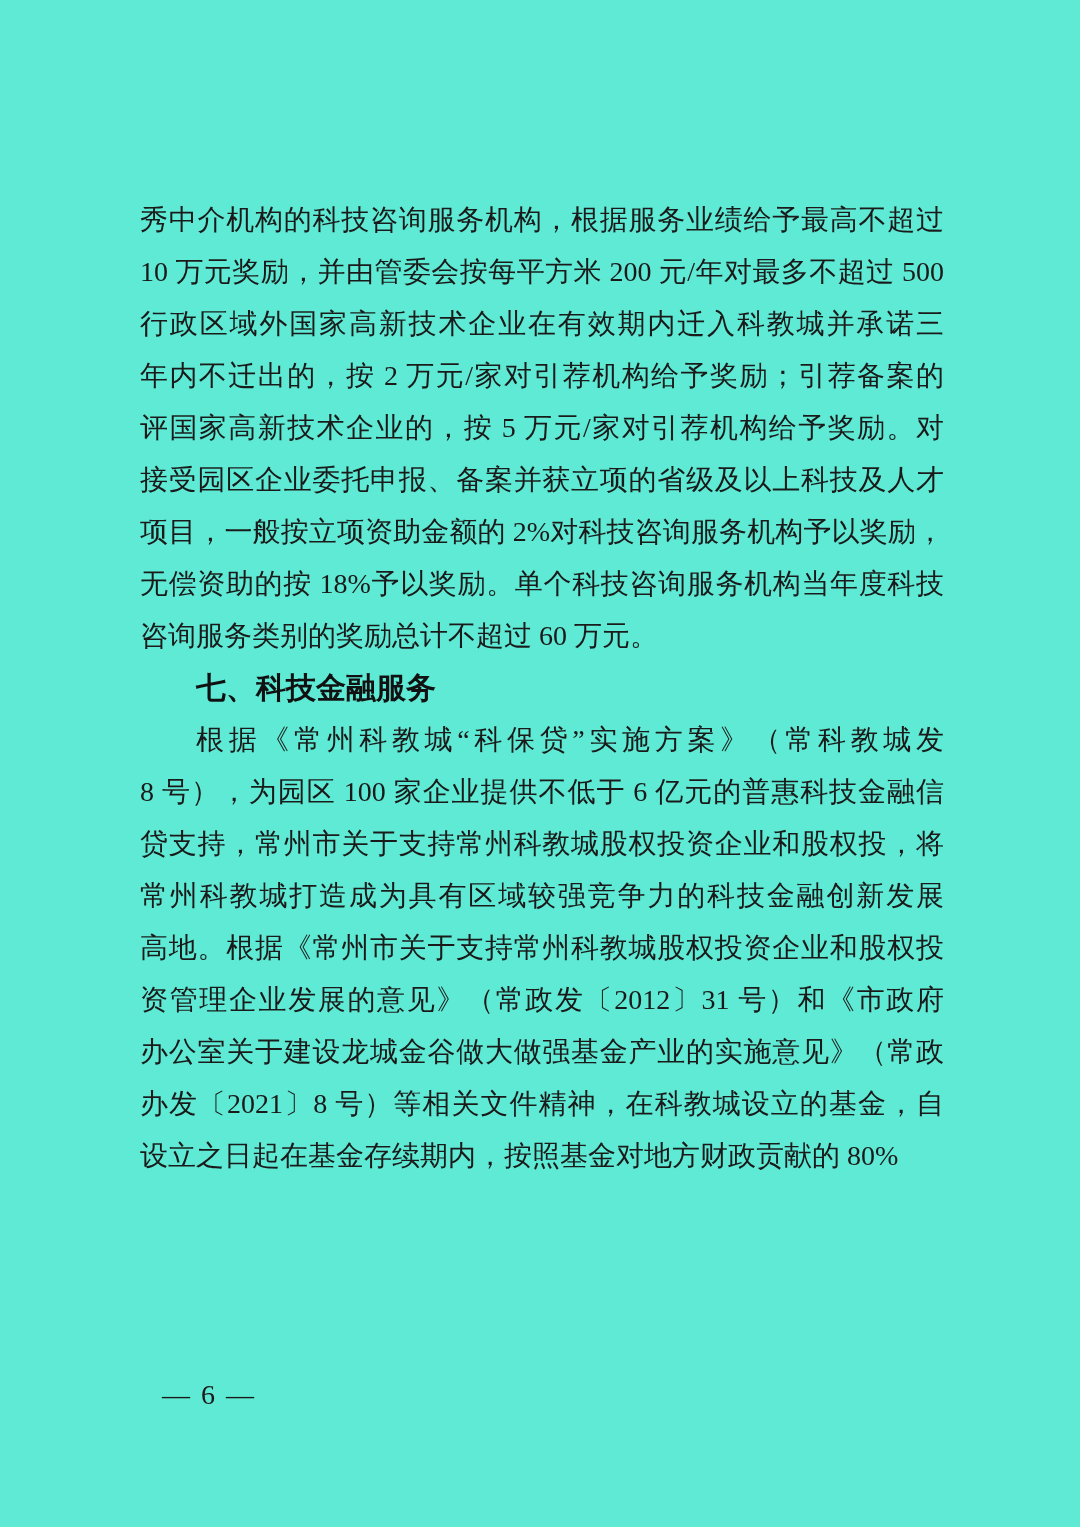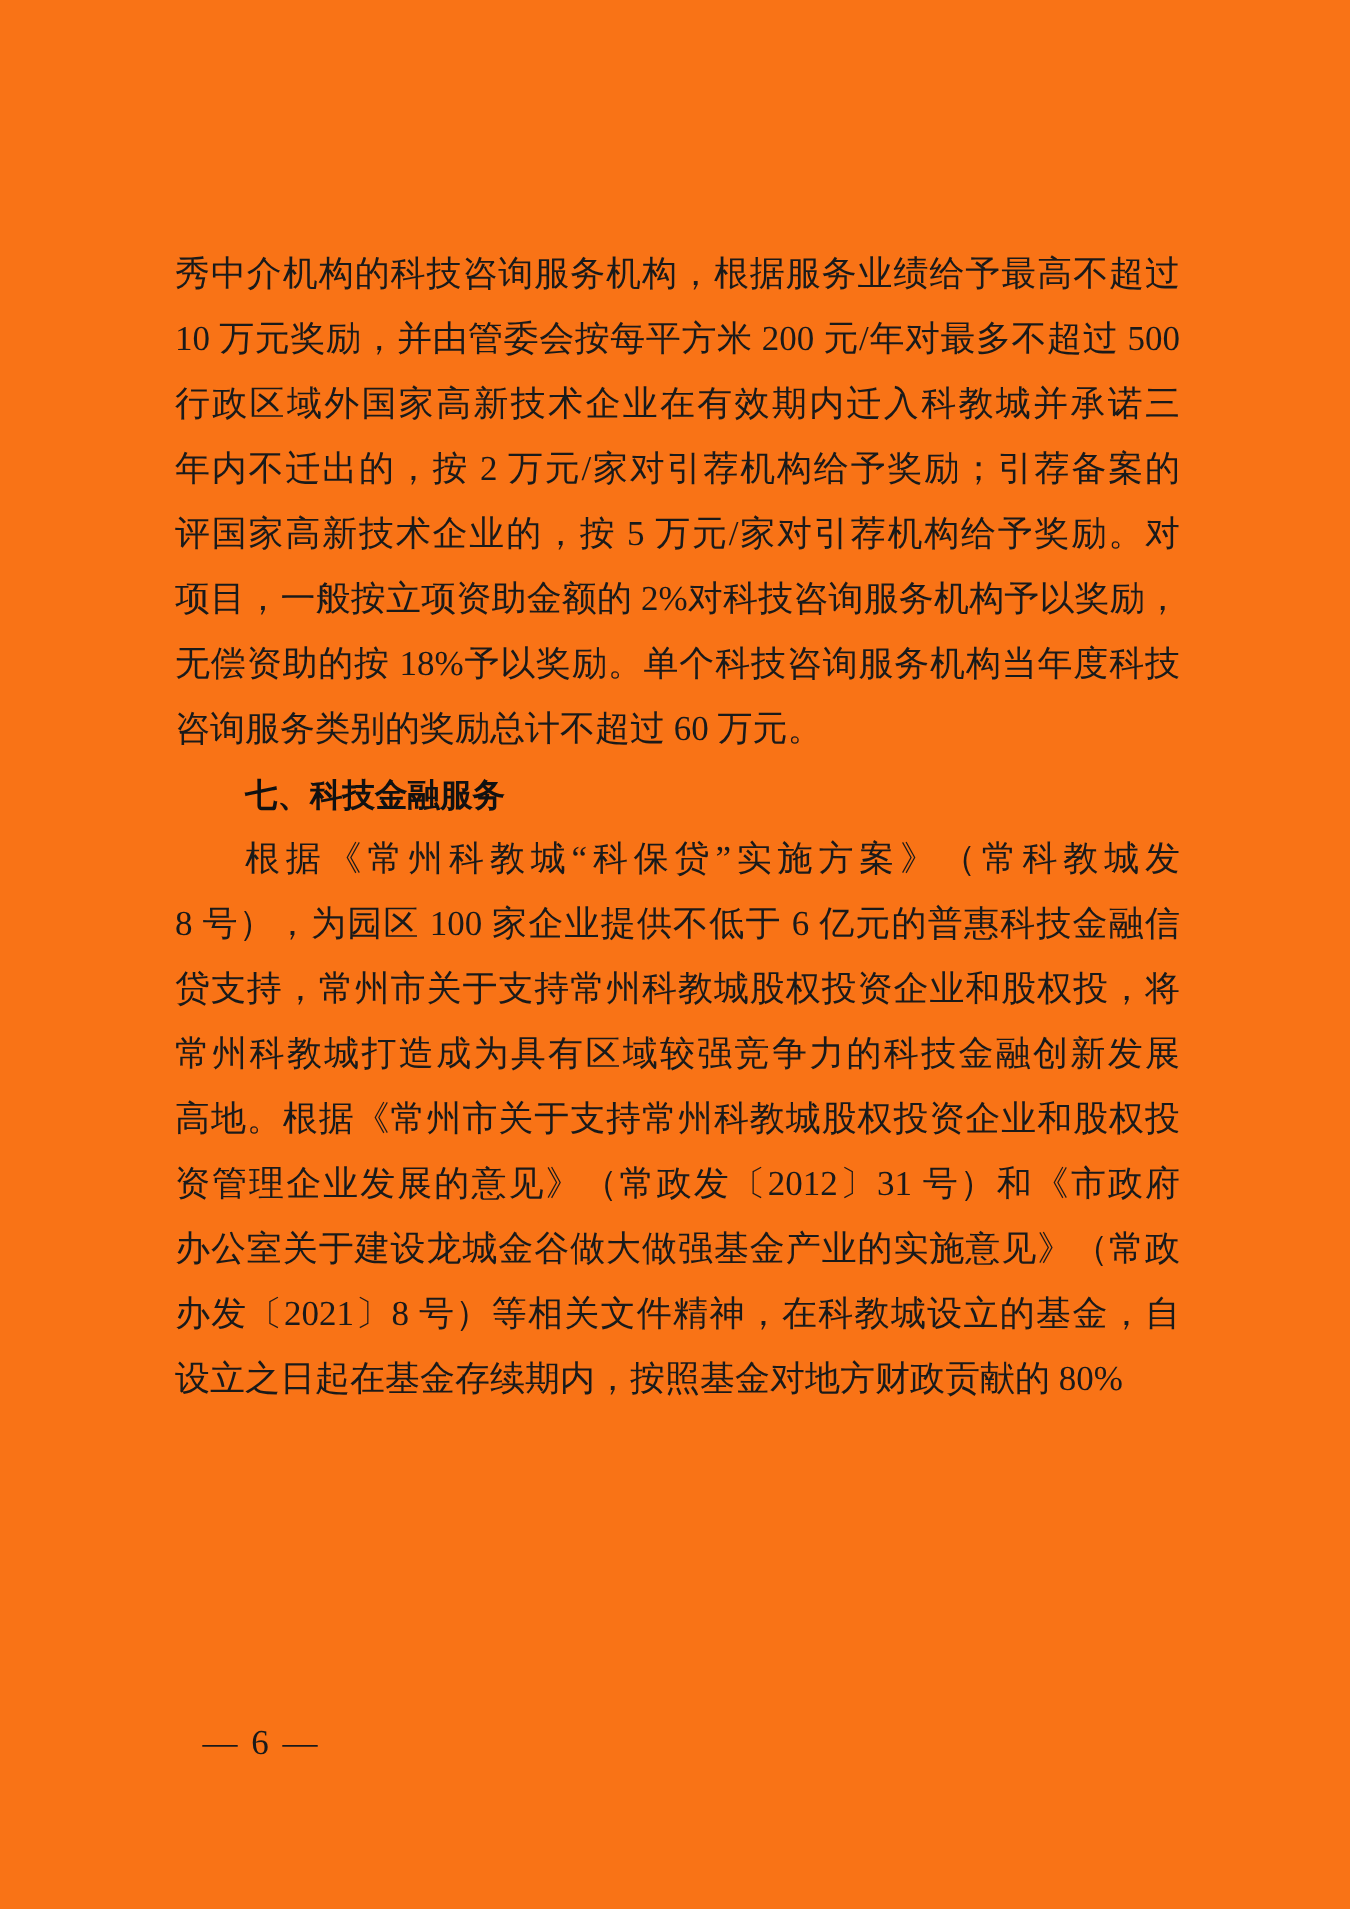--- a/index.html
+++ b/index.html
@@ -4,21 +4,21 @@
 <style>
   html, body {
     margin: 0;
     padding: 0;
     background: #ffffff;
   }
   .page {
     position: relative;
     width: 1080px;
     height: 1527px;
-    background: #f97316;
+    background: #5eead4;
     overflow: hidden;
   }
   .text-block {
     position: absolute;
     left: 140px;
     top: 194px;
     width: 804px;
   }
   .line {
     font-family: "Liberation Serif", "DejaVu Serif", serif;
@@ -33,21 +33,21 @@
   .line.para-end {
     text-align: right;
     text-align-last: left;
   }
   .line.indent-first {
     padding-left: 56px;
   }
   .heading {
     font-family: "Liberation Sans", "DejaVu Sans", sans-serif;
     font-weight: 700;
-    font-size: 26px;
+    font-size: 30px;
     color: #111111;
     height: 52px;
     line-height: 52px;
     padding-left: 56px;
     margin: 0;
   }
   .footer {
     position: absolute;
     left: 162px;
     top: 1378px;
@@ -63,20 +63,21 @@
 
 <div class="page">
   <div class="text-block">
 
     <div class="para">
       <div class="line">秀中介机构的科技咨询服务机构，根据服务业绩给予最高不超过</div>
       <div class="line">10 万元奖励，并由管委会按每平方米 200 元/年对最多不超过 500</div>
       <div class="line">行政区域外国家高新技术企业在有效期内迁入科教城并承诺三</div>
       <div class="line">年内不迁出的，按 2 万元/家对引荐机构给予奖励；引荐备案的</div>
       <div class="line">评国家高新技术企业的，按 5 万元/家对引荐机构给予奖励。对</div>
+      <div class="line">接受园区企业委托申报、备案并获立项的省级及以上科技及人才</div>
       <div class="line">项目，一般按立项资助金额的 2%对科技咨询服务机构予以奖励，</div>
       <div class="line">无偿资助的按 18%予以奖励。单个科技咨询服务机构当年度科技</div>
       <div class="line para-end">咨询服务类别的奖励总计不超过 60 万元。</div>
     </div>
 
     <h2 class="heading">七、科技金融服务</h2>
 
     <div class="para">
       <div class="line indent-first">根据《常州科教城“科保贷”实施方案》（常科教城发〔2020〕</div>
       <div class="line">8 号），为园区 100 家企业提供不低于 6 亿元的普惠科技金融信</div>

